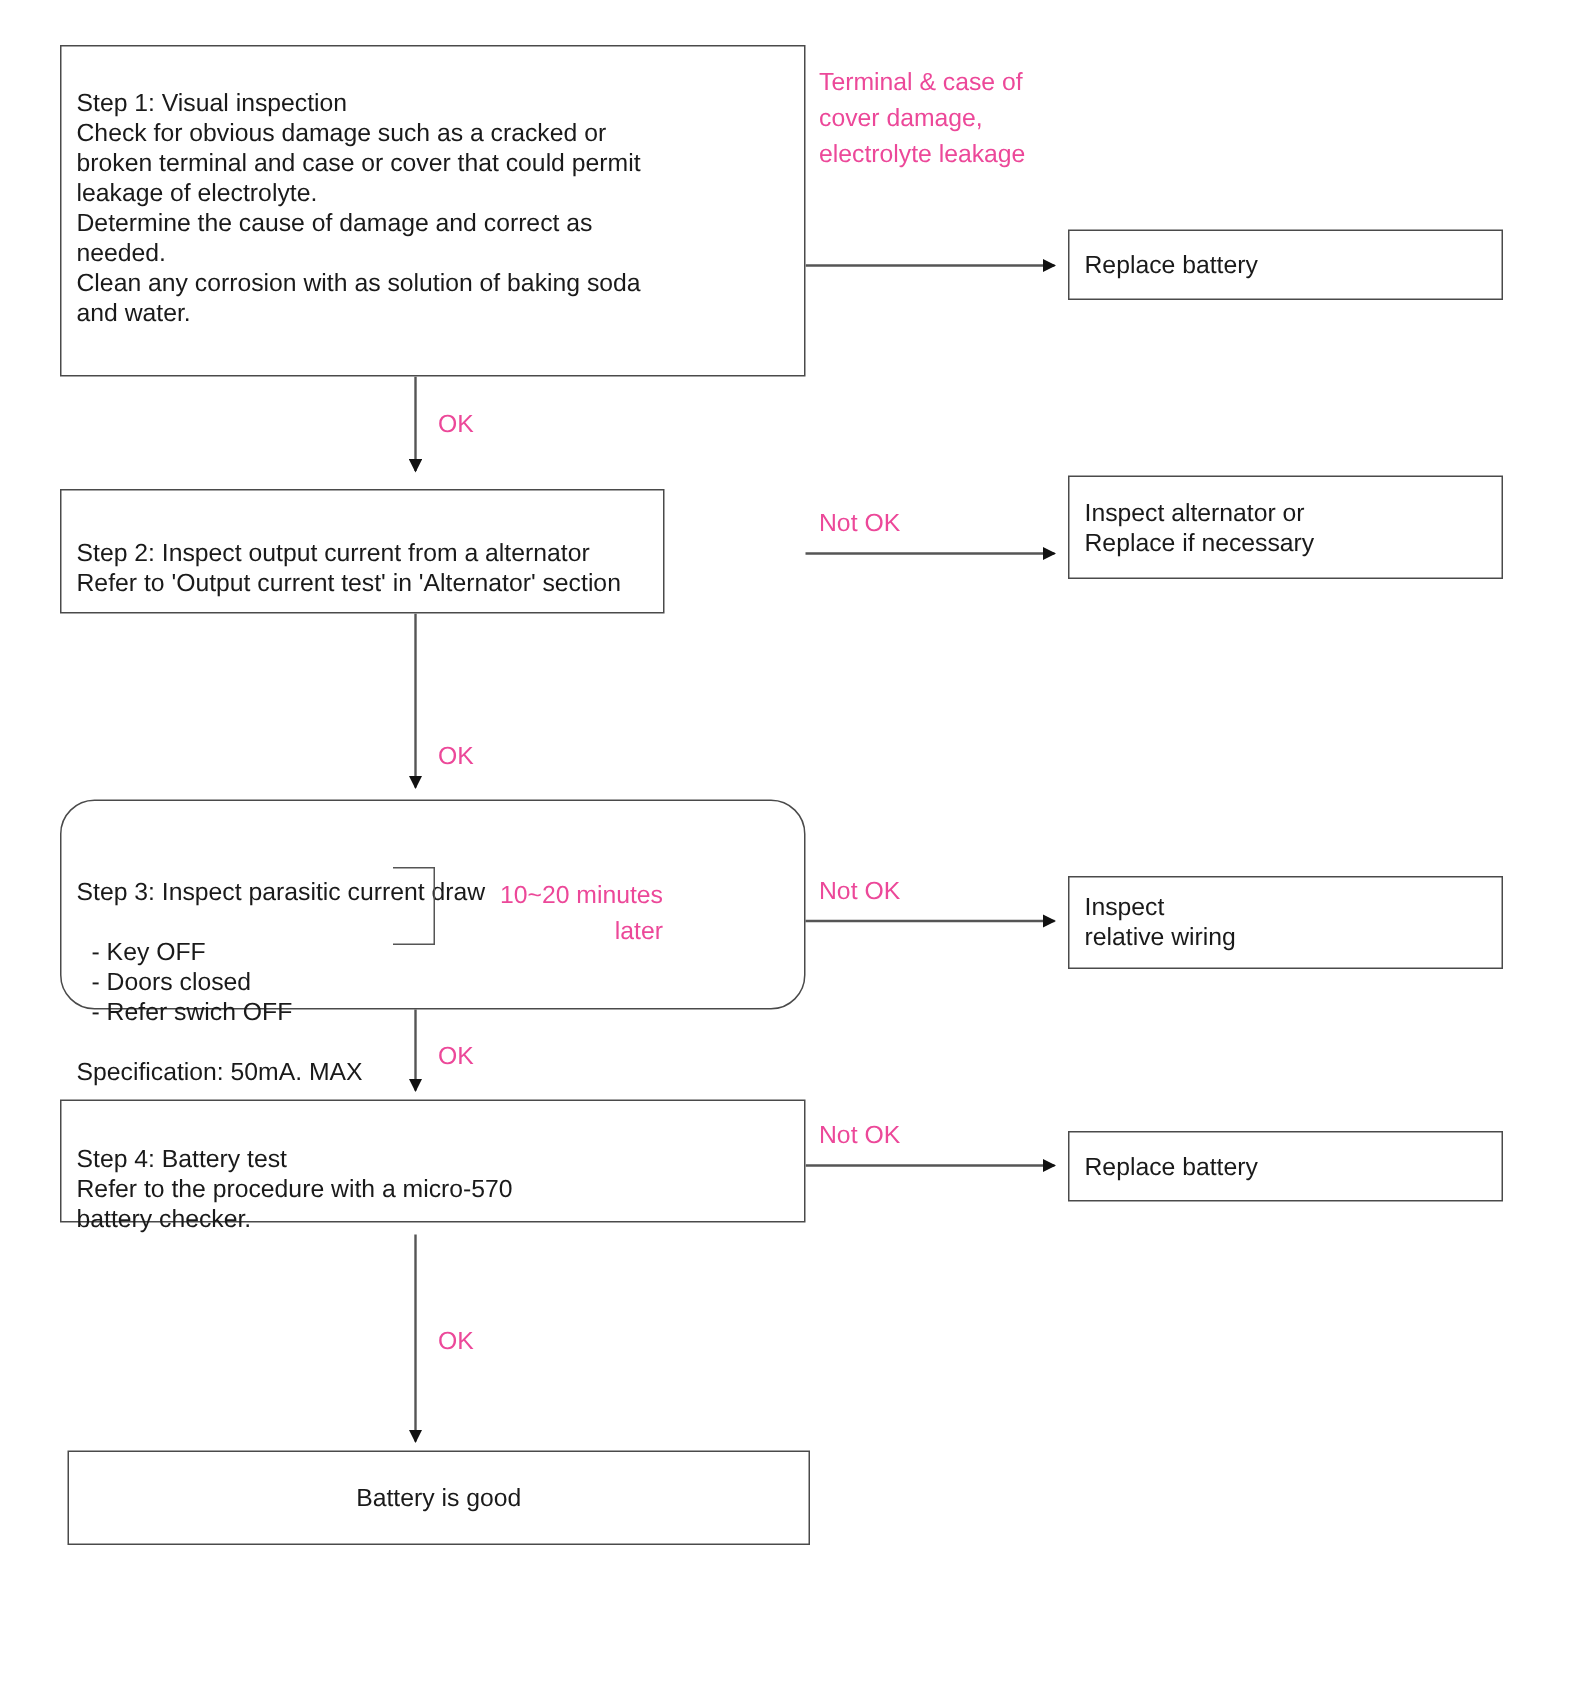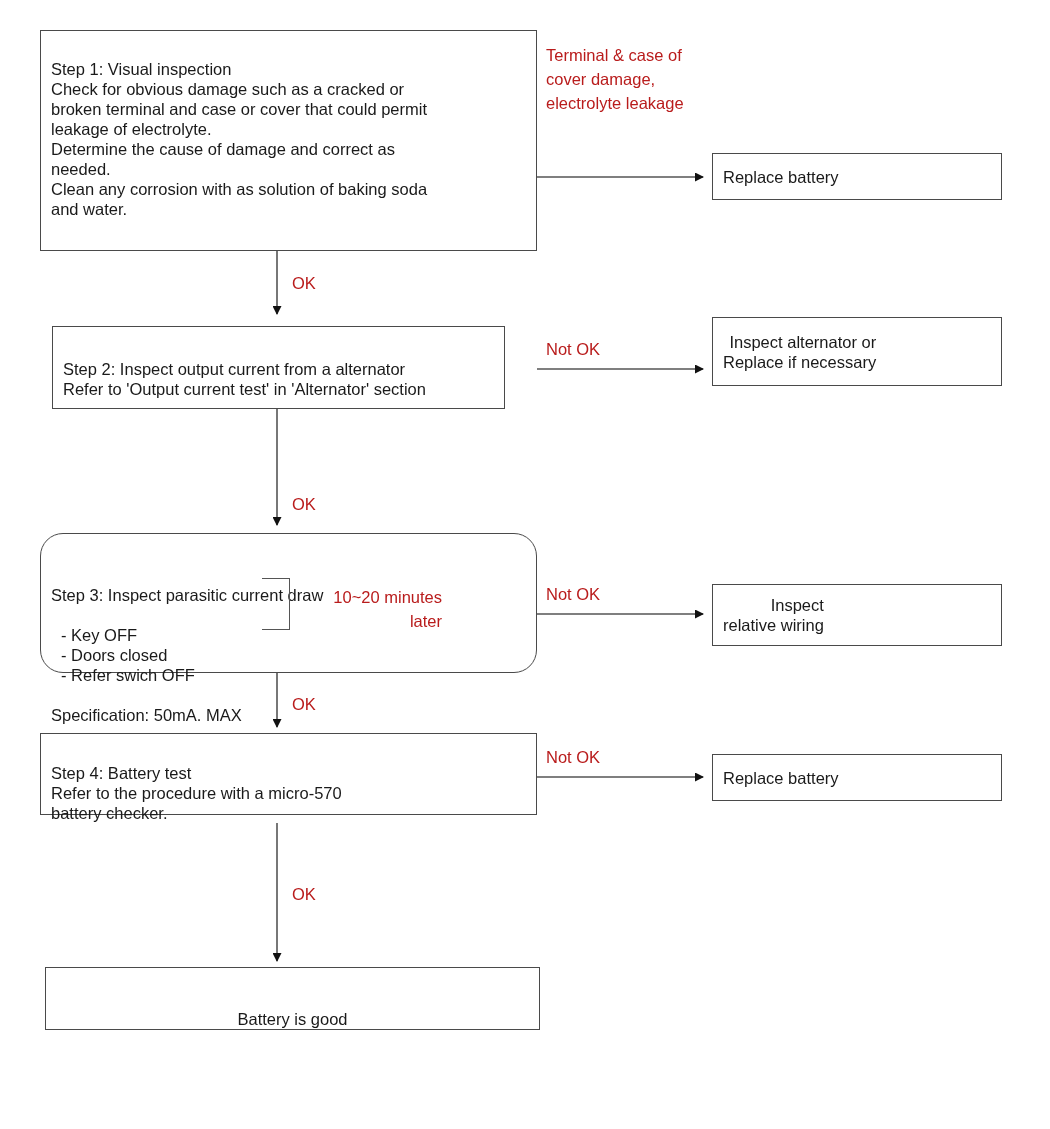--- a/index.html
+++ b/index.html
@@ -31,31 +31,30 @@
   .box .inner {
     padding: 8px 0 0 10px;
   }
   .box.center {
     display: flex;
     align-items: center;
     justify-content: center;
   }
   .box.vcenter .inner {
     padding: 0 0 0 10px;
-    text-align: right;
   }
   .box.vcenter {
     display: flex;
     align-items: center;
   }
   .label {
     position: absolute;
     font-size: 16.5px;
     line-height: 24px;
-    color: #b91c1c;
+    color: #ec4899;
     white-space: pre-line;
   }
   .bracket {
     position: absolute;
     box-sizing: border-box;
     border: 1.5px solid #555;
     border-left: none;
   }
   svg.wires {
     position: absolute;
@@ -112,21 +111,21 @@
   <div class="label" style="left:546px; top:43px; width:230px;">Terminal  &amp;  case of
 cover damage,
 electrolyte leakage</div>
 
   <div class="label" style="left:292px; top:271px;">OK</div>
 
   <div class="box vcenter" style="left:712px; top:153px; width:290px; height:47px;">
     <div class="inner">Replace battery</div>
   </div>
 
-  <div class="box" style="left:52px; top:326px; width:453px; height:83px;">
+  <div class="box" style="left:40px; top:326px; width:403px; height:83px;">
     <div class="inner" style="padding-top:12px;">Step 2: Inspect output current from a alternator
 Refer to 'Output current test' in 'Alternator' section</div>
   </div>
 
   <div class="label" style="left:546px; top:337px;">Not OK</div>
 
   <div class="label" style="left:292px; top:492px;">OK</div>
 
   <div class="box vcenter" style="left:712px; top:317px; width:290px; height:69px;">
     <div class="inner">Inspect alternator or
@@ -164,17 +163,17 @@
   </div>
 
   <div class="label" style="left:546px; top:745px;">Not OK</div>
 
   <div class="label" style="left:292px; top:882px;">OK</div>
 
   <div class="box vcenter" style="left:712px; top:754px; width:290px; height:47px;">
     <div class="inner">Replace battery</div>
   </div>
 
-  <div class="box center" style="left:45px; top:967px; width:495px; height:63px;align-items:flex-end;">
+  <div class="box center" style="left:45px; top:967px; width:495px; height:63px;">
     <div>Battery is good</div>
   </div>
 
 </div>
 
 </body></html>

